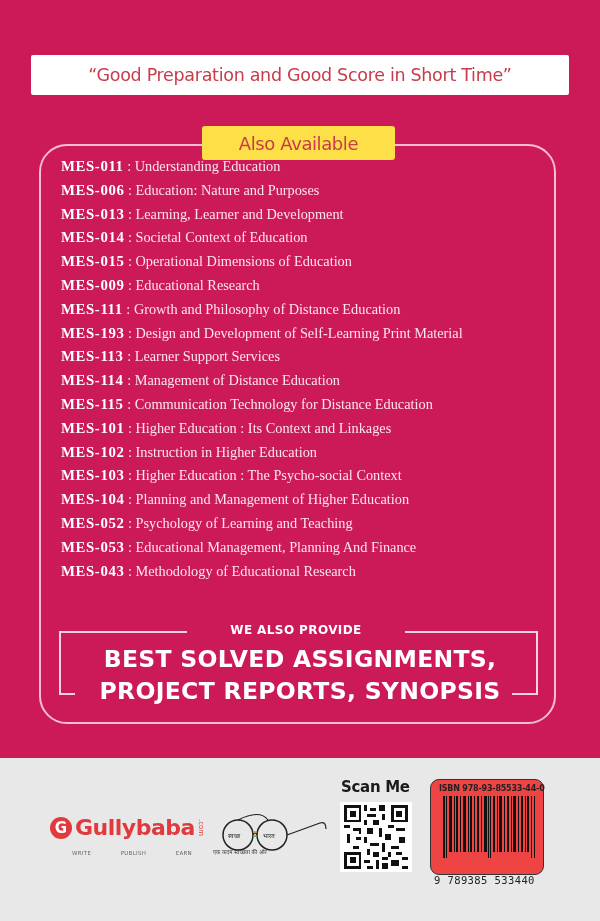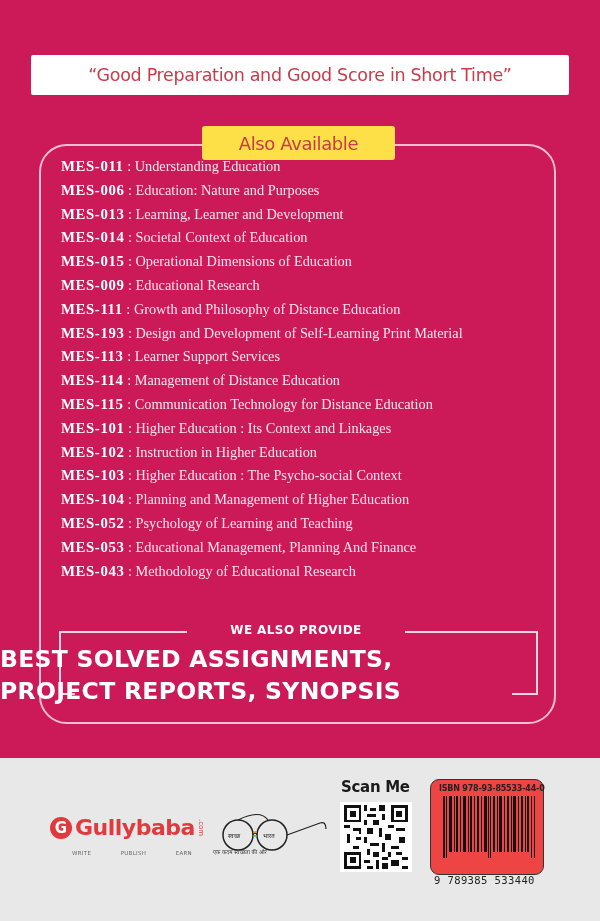--- a/index.html
+++ b/index.html
@@ -13,21 +13,21 @@
     .also { font-family: "DejaVu Sans", sans-serif; font-size: 18px; color: #c93a4a; letter-spacing: -0.4px; }
     .list { position: absolute; left: 61px; top: 155px; margin: 0; padding: 0; list-style: none; }
     .list li { height: 23.8px; line-height: 23.8px; font-size: 14.3px; color: #fde4ee; white-space: nowrap; font-family: "Liberation Serif", serif; letter-spacing: 0px; }
     .list li .code { font-weight: bold; color: #ffffff; letter-spacing: 0.6px; font-size: 14.8px; }
     .provide-frame { position: absolute; left: 59px; top: 631px; width: 479px; height: 63px; border: 2px solid #f7d3e0; border-top: none; border-bottom: none; box-sizing: border-box; }
     .provide-top-l { position: absolute; left: 59px; top: 631px; width: 128px; height: 2px; background: #f7d3e0; }
     .provide-top-r { position: absolute; left: 405px; top: 631px; width: 133px; height: 2px; background: #f7d3e0; }
     .provide-bot-l { position: absolute; left: 59px; top: 693px; width: 16px; height: 2px; background: #f7d3e0; }
     .provide-bot-r { position: absolute; left: 512px; top: 693px; width: 26px; height: 2px; background: #f7d3e0; }
     .provide-label { position: absolute; left: 187px; top: 623px; width: 218px; text-align: center; font-family: "DejaVu Sans", sans-serif; font-weight: bold; font-size: 12px; color: #ffffff; letter-spacing: 0.4px; }
-    .provide-line { position: absolute; left: 0; width: 600px; font-family: "DejaVu Sans", sans-serif; font-weight: bold; font-size: 23.5px; color: #ffffff; letter-spacing: 0.3px; }
+    .provide-line { position: absolute; left: 0; width: 600px; text-align: center; font-family: "DejaVu Sans", sans-serif; font-weight: bold; font-size: 23.5px; color: #ffffff; letter-spacing: 0.3px; }
     .provide-line1 { top: 645px; }
     .provide-line2 { top: 677px; }
 
     
     .logo { position: absolute; left: 50px; top: 815px; display: flex; align-items: center; }
     .g-mark { width: 22px; height: 22px; border-radius: 50%; background: #e03a3e; display: flex; align-items: center; justify-content: center; color: #fff; font-family: "DejaVu Sans", sans-serif; font-weight: bold; font-size: 15px; margin-right: 3px; }
     .brand { font-family: "DejaVu Sans", sans-serif; font-weight: bold; font-size: 22px; color: #e03a3e; letter-spacing: -0.5px; }
     .dotcom { font-family: "DejaVu Sans", sans-serif; font-size: 7px; color: #e03a3e; writing-mode: vertical-rl; margin-left: 2px; }
     .slogans { position: absolute; left: 72px; top: 850px; width: 120px; display: flex; justify-content: space-between; font-family: "DejaVu Sans", sans-serif; font-size: 5.5px; color: #666; letter-spacing: 0.3px; }
     .swachh { position: absolute; left: 210px; top: 805px; width: 120px; height: 60px; }

